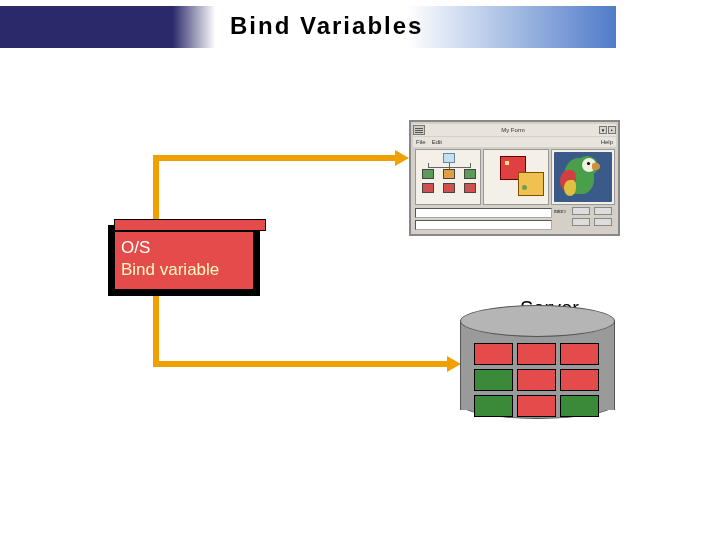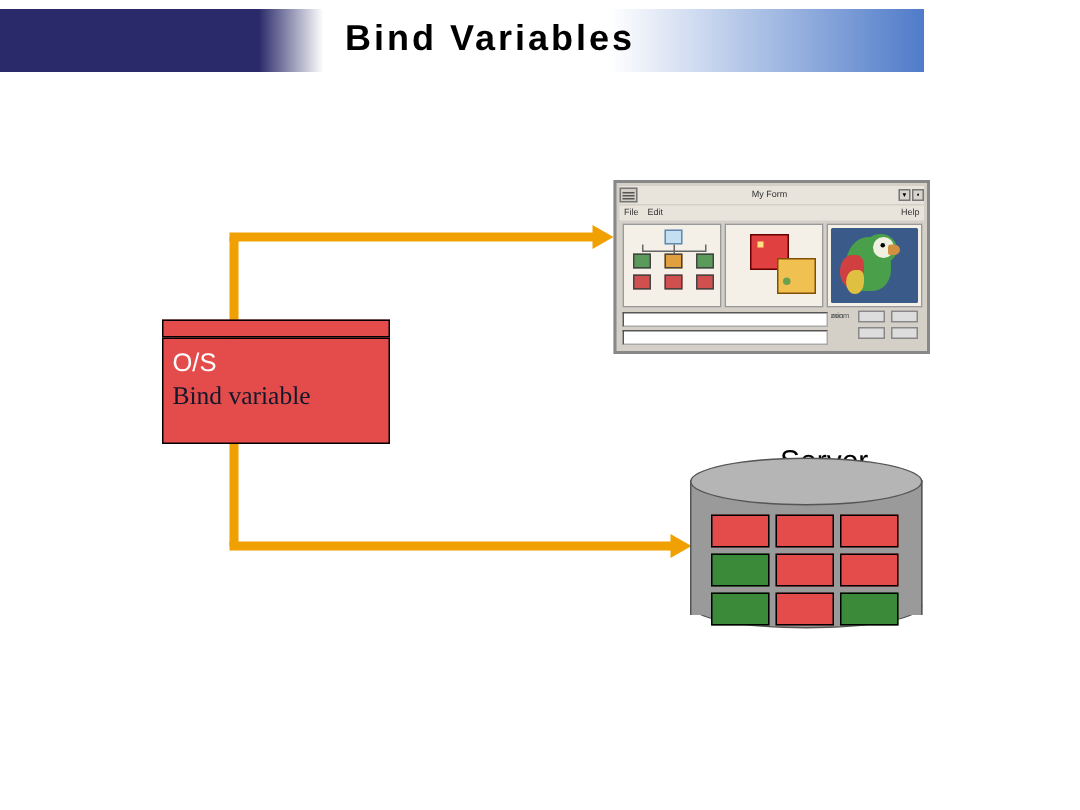--- a/index.html
+++ b/index.html
@@ -85,43 +85,43 @@
   }
 
   
   .os-box {
     position: absolute;
     left: 108px;
     top: 225px;
     width: 152px;
     height: 71px;
     background: #e44c4c;
-    border: 1px solid #000000;
+    border: 7px solid #000000;
   }
   .os-box-divider {
     position: absolute;
     left: -1px; top: -13px;
     width: 152px;
     height: 12px;
     background: #e44c4c;
     border: 1px solid #000;
     border-top: 1px solid #000;
   }
   .os-box .t1 {
     position: absolute;
     left: 6px; top: 6px;
     color: #fff;
     font-family: Arial, sans-serif;
     font-size: 17px;
   }
   .os-box .t2 {
     position: absolute;
     left: 6px; top: 28px;
-    color: #0f172a;
-    font-family: Liberation Serif, serif;
+    color: #fef9c3;
+    font-family: Liberation Sans, sans-serif;
     font-size: 17px;
   }
 
   
   .server-label {
     position: absolute;
     left: 520px;
     top: 297px;
     font-family: Arial, sans-serif;
     font-size: 20px;

